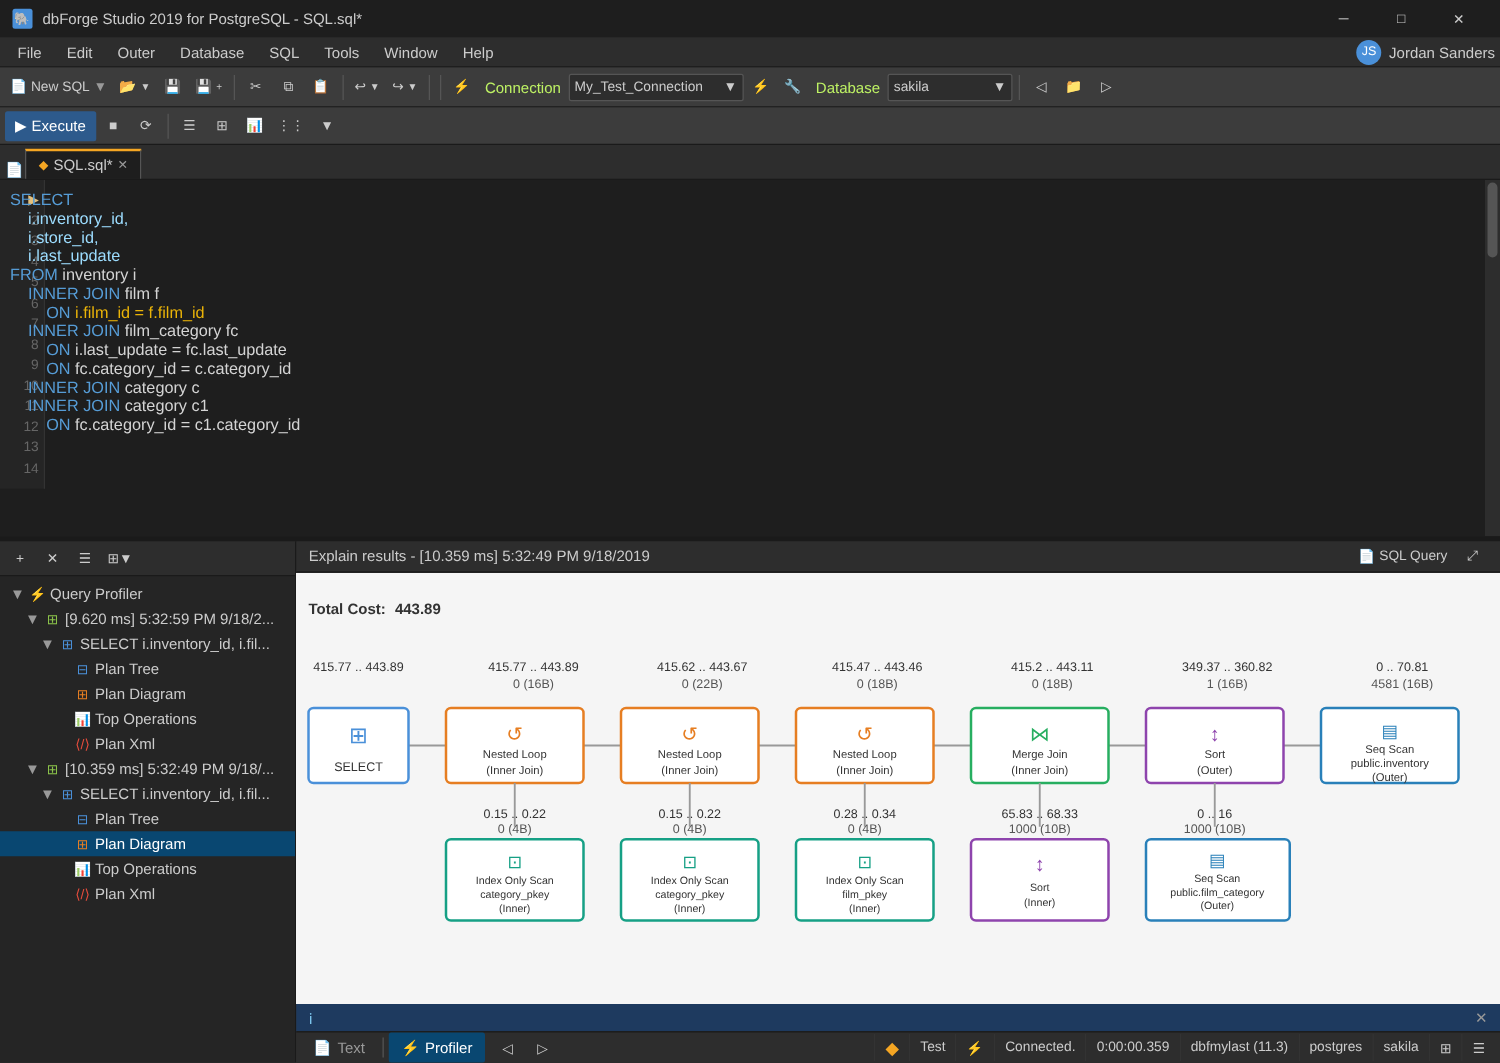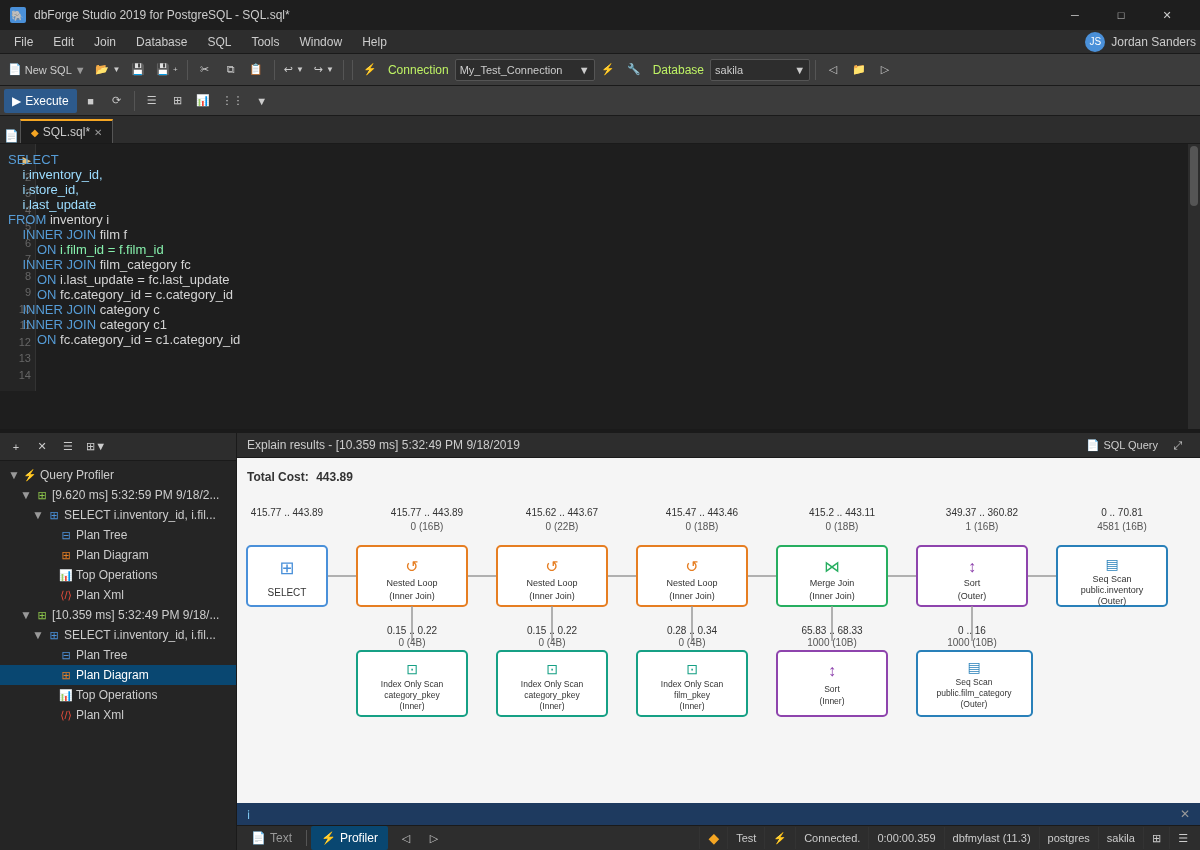--- a/index.html
+++ b/index.html
@@ -218,21 +218,21 @@
     .results-header {
       background: #2d2d2d;
       height: 28px;
       display: flex;
       align-items: center;
       padding: 0 10px;
       border-bottom: 1px solid #1a1a1a;
       justify-content: space-between;
     }
     .plan-header {
-      padding: 12px 10px;
+      padding: 22px 10px;
       background: #f5f5f5;
       font-size: 12px;
       color: #333;
       font-weight: bold;
     }
     .status-pill {
       padding: 0 8px;
       height: 22px;
       display: flex;
       align-items: center;
@@ -301,21 +301,21 @@
   <div class="win-controls">
     <div class="win-btn">─</div>
     <div class="win-btn">□</div>
     <div class="win-btn close">✕</div>
   </div>
 </div>
 
 <div class="menu-bar">
   <div class="menu-item">File</div>
   <div class="menu-item">Edit</div>
-  <div class="menu-item">Join</div>
+  <div class="menu-item">Outer</div>
   <div class="menu-item">Database</div>
   <div class="menu-item">SQL</div>
   <div class="menu-item">Tools</div>
   <div class="menu-item">Window</div>
   <div class="menu-item">Help</div>
   <div style="flex:1"></div>
   <div style="display:flex;align-items:center;gap:6px;color:#ccc;font-size:12px;">
     <div style="width:20px;height:20px;background:#4a90d9;border-radius:50%;display:flex;align-items:center;justify-content:center;font-size:10px;color:white;">JS</div>
     <span>Jordan Sanders</span>
   </div>
@@ -448,21 +448,21 @@
         <div>13</div>
         <div>14</div>
       </div>
       <div style="flex:1;padding:8px;overflow:hidden;position:relative;">
         <div class="sql-line"><span style="color:#569cd6;">SELECT</span></div>
         <div class="sql-line"><span style="color:#9cdcfe;">&nbsp;&nbsp;&nbsp;&nbsp;i.inventory_id,</span></div>
         <div class="sql-line"><span style="color:#9cdcfe;">&nbsp;&nbsp;&nbsp;&nbsp;i.store_id,</span></div>
         <div class="sql-line"><span style="color:#9cdcfe;">&nbsp;&nbsp;&nbsp;&nbsp;i.last_update</span></div>
         <div class="sql-line"><span style="color:#569cd6;">FROM</span><span style="color:#d4d4d4;"> inventory i</span></div>
         <div class="sql-line"><span style="color:#d4d4d4;">&nbsp;&nbsp;&nbsp;&nbsp;</span><span style="color:#569cd6;">INNER JOIN</span><span style="color:#d4d4d4;"> film f</span></div>
-        <div class="sql-line"><span style="color:#d4d4d4;">&nbsp;&nbsp;&nbsp;&nbsp;&nbsp;&nbsp;&nbsp;&nbsp;</span><span style="color:#569cd6;">ON</span><span style="color:#86efac;"> i.film_id = f.film_id</span></div>
+        <div class="sql-line"><span style="color:#d4d4d4;">&nbsp;&nbsp;&nbsp;&nbsp;&nbsp;&nbsp;&nbsp;&nbsp;</span><span style="color:#569cd6;">ON</span><span style="color:#eab308;"> i.film_id = f.film_id</span></div>
         <div class="sql-line"><span style="color:#d4d4d4;">&nbsp;&nbsp;&nbsp;&nbsp;</span><span style="color:#569cd6;">INNER JOIN</span><span style="color:#d4d4d4;"> film_category fc</span></div>
         <div class="sql-line"><span style="color:#d4d4d4;">&nbsp;&nbsp;&nbsp;&nbsp;&nbsp;&nbsp;&nbsp;&nbsp;</span><span style="color:#569cd6;">ON</span><span style="color:#d4d4d4;"> i.last_update = fc.last_update</span></div>
         <div class="sql-line"><span style="color:#d4d4d4;">&nbsp;&nbsp;&nbsp;&nbsp;&nbsp;&nbsp;&nbsp;&nbsp;</span><span style="color:#569cd6;">ON</span><span style="color:#d4d4d4;"> fc.category_id = c.category_id</span></div>
         <div class="sql-line"><span style="color:#d4d4d4;">&nbsp;&nbsp;&nbsp;&nbsp;</span><span style="color:#569cd6;">INNER JOIN</span><span style="color:#d4d4d4;"> category c</span></div>
         <div class="sql-line"><span style="color:#d4d4d4;">&nbsp;&nbsp;&nbsp;&nbsp;</span><span style="color:#569cd6;">INNER JOIN</span><span style="color:#d4d4d4;"> category c1</span></div>
         <div class="sql-line"><span style="color:#d4d4d4;">&nbsp;&nbsp;&nbsp;&nbsp;&nbsp;&nbsp;&nbsp;&nbsp;</span><span style="color:#569cd6;">ON</span><span style="color:#d4d4d4;"> fc.category_id = c1.category_id</span></div>
       </div>
       <div class="editor-scrollbar">
         <div class="editor-scrollbar-thumb"></div>
       </div>

